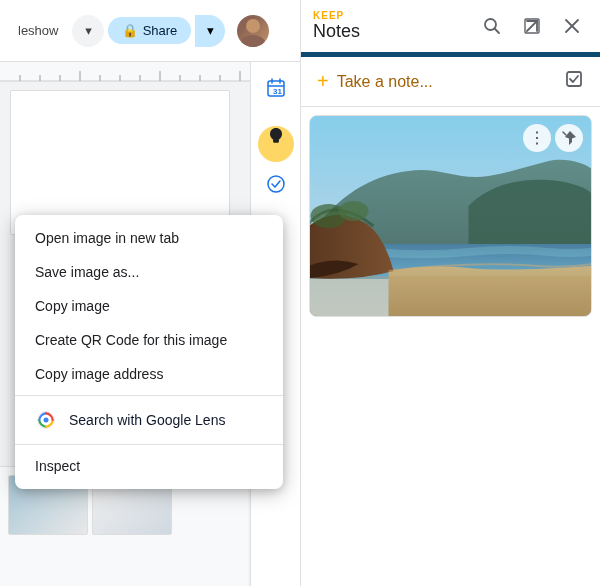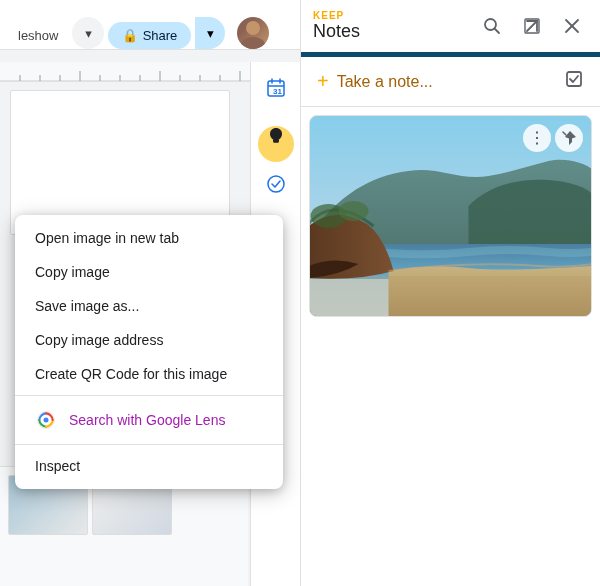--- a/index.html
+++ b/index.html
@@ -22,24 +22,24 @@
       background: #f1f3f4;
       overflow: hidden;
     }
 
     
     .toolbar {
       position: absolute;
       top: 0;
       left: 0;
       width: 300px;
-      height: 50px;
+      height: 62px;
       background: white;
       display: flex;
-      align-items: flex-end;
+      align-items: center;
       padding: 0 8px;
       gap: 4px;
       border-bottom: 1px solid #e0e0e0;
     }
 
     .toolbar-btn {
       padding: 6px 10px;
       border-radius: 20px;
       border: none;
       background: transparent;
@@ -317,21 +317,21 @@
       align-items: center;
       justify-content: center;
     }
 
     .lens-svg {
       width: 20px;
       height: 20px;
     }
 
     .context-item-text-blue {
-      color: #a21caf;
+      color: #0f172a;
     }
 
     
     .slide-thumbnails {
       position: absolute;
       bottom: 0;
       left: 0;
       width: 250px;
       height: 120px;
       background: #f8f9fa;
@@ -545,30 +545,30 @@
       </button>
     </div>
   </div>
 </div>
 
 <div class="context-menu">
   <div class="context-menu-item">
     <span>Open image in new tab</span>
   </div>
   <div class="context-menu-item">
+    <span>Save image as...</span>
+  </div>
+  <div class="context-menu-item">
     <span>Copy image</span>
   </div>
   <div class="context-menu-item">
-    <span>Save image as...</span>
+    <span>Create QR Code for this image</span>
   </div>
   <div class="context-menu-item">
     <span>Copy image address</span>
-  </div>
-  <div class="context-menu-item">
-    <span>Create QR Code for this image</span>
   </div>
   <div class="context-menu-divider"></div>
   <div class="context-menu-item">
     <span class="google-lens-icon">
       <svg class="lens-svg" viewBox="0 0 24 24" xmlns="http://www.w3.org/2000/svg">
         <circle cx="12" cy="12" r="10" fill="none" stroke="#e0e0e0" stroke-width="1"></circle>
         <path d="M12 4 C8 4 4 8 4 12" stroke="#4285f4" stroke-width="2.5" fill="none" stroke-linecap="round"></path>
         <path d="M4 12 C4 16 8 20 12 20" stroke="#34a853" stroke-width="2.5" fill="none" stroke-linecap="round"></path>
         <path d="M12 20 C16 20 20 16 20 12" stroke="#fbbc04" stroke-width="2.5" fill="none" stroke-linecap="round"></path>
         <path d="M20 12 C20 8 16 4 12 4" stroke="#ea4335" stroke-width="2.5" fill="none" stroke-linecap="round"></path>

